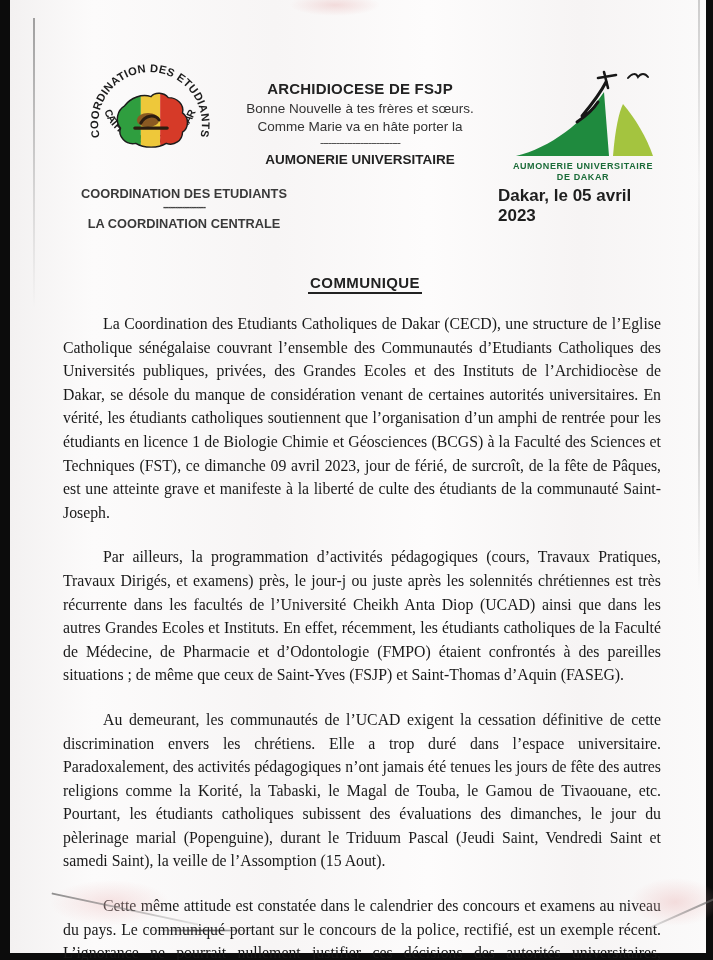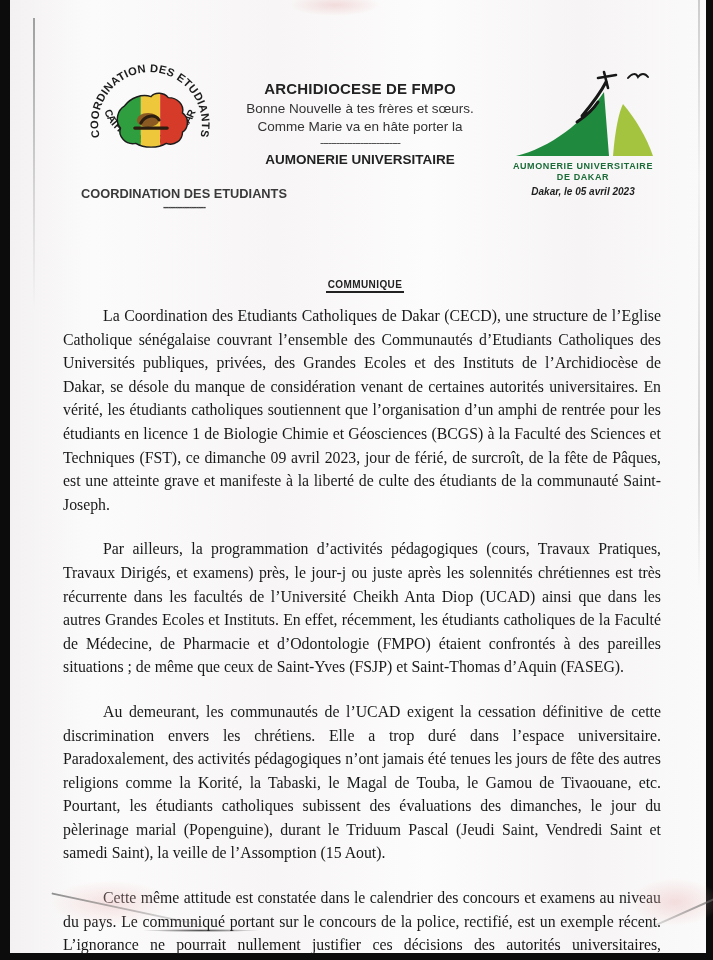--- a/index.html
+++ b/index.html
@@ -37,32 +37,32 @@
   .center-head .title { font-weight: bold; font-size: 15px; letter-spacing: .2px; color: #222; }
   .center-head .motto { font-size: 13.5px; line-height: 17.5px; margin-top: 3px; color: #333; }
   .center-head .dashes { font-size: 11px; letter-spacing: -1px; color: #3a3a3a; line-height: 10px; margin-top: 2px; }
   .center-head .subtitle { font-weight: bold; font-size: 13.5px; margin-top: 5px; color: #222; }
 
   
   .org-block { position: absolute; left: 62px; top: 186px; width: 224px; text-align: center;
                font-size: 12.8px; font-weight: 600; color: #3a3a3a; line-height: 15.5px; }
   .org-block .dashes { font-size: 10px; letter-spacing: -1px; line-height: 9px; color: #444; }
   .org-block .division { margin-top: 5px; }
-  .dateline { position: absolute; left: 488px; top: 186px; width: 170px; text-align: center;
-              font-weight: bold; font-style: italic; font-size: 10px; color: #1e1e1e; }
+  .dateline { position: absolute; left: 488px; top: 186px; width: 170px; 
+              font-weight: bold; font-size: 17px; color: #1e1e1e; }
 
   
   .doc-title-wrap { position: absolute; left: 0; top: 274px; width: 100%; text-align: center; }
-  .doc-title { display: inline-block; font-weight: bold; font-size: 10px; letter-spacing: .4px;
+  .doc-title { display: inline-block; font-weight: bold; font-size: 15px; letter-spacing: .4px;
                color: #222; border-bottom: 2px solid #222; padding: 0 2px 1px 2px; margin-left: 14px; }
 
   .body-text { position: absolute; left: 53px; top: 300px; width: 598px;
                font-family: "Liberation Serif", serif; font-size: 15.8px; line-height: 23.6px;
                color: #191919; text-align: justify; }
-  .body-text p { margin: 4px 0 21px 0; text-indent: 40px; }
+  .body-text p { margin: 12px 0 21px 0; text-indent: 40px; }
   .body-text .bold { font-weight: bold; }
 
   .logo-caption { font-family: "Liberation Sans", sans-serif; font-weight: bold; }
 </style>
 </head>
 <body>
 
 <div class="page">
   <div class="paper">
 
@@ -84,21 +84,21 @@
         <rect x="28" y="28" width="28" height="66" fill="#2f9e3f"></rect>
         <rect x="56" y="28" width="19" height="66" fill="#eec83a"></rect>
         <rect x="75" y="28" width="28" height="66" fill="#d63a28"></rect>
       </g>
       <path d="M40,46 C46,38 57,34 66,37 C70,32 79,33 83,38 C92,38 99,45 97,53 C104,58 103,68 97,72 C97,80 89,86 81,83 C73,88 59,88 51,83 C41,85 33,76 36,68 C30,61 33,50 40,46 Z" fill="none" stroke="#1c1c1c" stroke-width="1.4"></path>
       <ellipse cx="63" cy="60" rx="11" ry="7" fill="#8a5a22"></ellipse>
       <path d="M50,68 L82,68 M56,63 C60,55 70,54 74,60" stroke="#2b1d10" stroke-width="3" fill="none" stroke-linecap="round"></path>
     </svg>
 
     <div class="center-head">
-      <div class="title">ARCHIDIOCESE DE FMPO</div>
+      <div class="title">ARCHIDIOCESE DE FSJP</div>
       <div class="motto">
         <div>Bonne Nouvelle à tes frères et sœurs.</div>
         <div>Comme Marie va en hâte porter la</div>
       </div>
       <div class="dashes">------------------------------</div>
       <div class="subtitle">AUMONERIE UNIVERSITAIRE</div>
     </div>
 
     <svg class="right-logo" viewBox="0 0 162 114">
       <path d="M 14,88 C 48,80 82,54 102,24 L 107,88 Z" fill="#1f8a3e"></path>
@@ -106,20 +106,21 @@
       <path d="M 80,48 C 90,36 98,26 104,14 M 75,54 C 84,48 91,42 96,34" stroke="#171717" stroke-width="3" fill="none" stroke-linecap="round"></path>
       <path d="M 102,4 L 106,20 M 96,10 L 114,7" stroke="#171717" stroke-width="2.6" fill="none" stroke-linecap="round"></path>
       <path d="M 126,10 C 130,5 134,5 136,9 C 139,5 143,5 146,9" stroke="#171717" stroke-width="2" fill="none" stroke-linecap="round"></path>
       <text x="81" y="101" text-anchor="middle" class="logo-caption" font-size="9" letter-spacing="0.6" fill="#1a6b38">AUMONERIE UNIVERSITAIRE</text>
       <text x="81" y="112" text-anchor="middle" class="logo-caption" font-size="9" letter-spacing="0.6" fill="#1a6b38">DE DAKAR</text>
     </svg>
 
     <div class="org-block">
       <div>COORDINATION DES ETUDIANTS</div>
       <div class="dashes">------------------</div>
+      <div class="division">LA COORDINATION CENTRALE</div>
     </div>
     <div class="dateline">Dakar, le 05 avril 2023</div>
 
     <div class="doc-title-wrap">
       <span class="doc-title">COMMUNIQUE</span>
     </div>
 
     <div class="body-text">
       <p>La Coordination des Etudiants Catholiques de Dakar (CECD), une structure de l’Eglise Catholique sénégalaise couvrant l’ensemble des Communautés d’Etudiants Catholiques des Universités publiques, privées, des Grandes Ecoles et des Instituts de l’Archidiocèse de Dakar, se désole du manque de considération venant de certaines autorités universitaires. En vérité, les étudiants catholiques soutiennent que l’organisation d’un amphi de rentrée pour les étudiants en licence 1 de Biologie Chimie et Géosciences (BCGS) à la Faculté des Sciences et Techniques (FST), ce dimanche 09 avril 2023, jour de férié, de surcroît, de la fête de Pâques, est une atteinte grave et manifeste à la liberté de culte des étudiants de la communauté Saint-Joseph.</p>
       <p>Par ailleurs, la programmation d’activités pédagogiques (cours, Travaux Pratiques, Travaux Dirigés, et examens) près, le jour-j ou juste après les solennités chrétiennes est très récurrente dans les facultés de l’Université Cheikh Anta Diop (UCAD) ainsi que dans les autres Grandes Ecoles et Instituts. En effet, récemment, les étudiants catholiques de la Faculté de Médecine, de Pharmacie et d’Odontologie (FMPO) étaient confrontés à des pareilles situations ; de même que ceux de Saint-Yves (FSJP) et Saint-Thomas d’Aquin (FASEG).</p>

